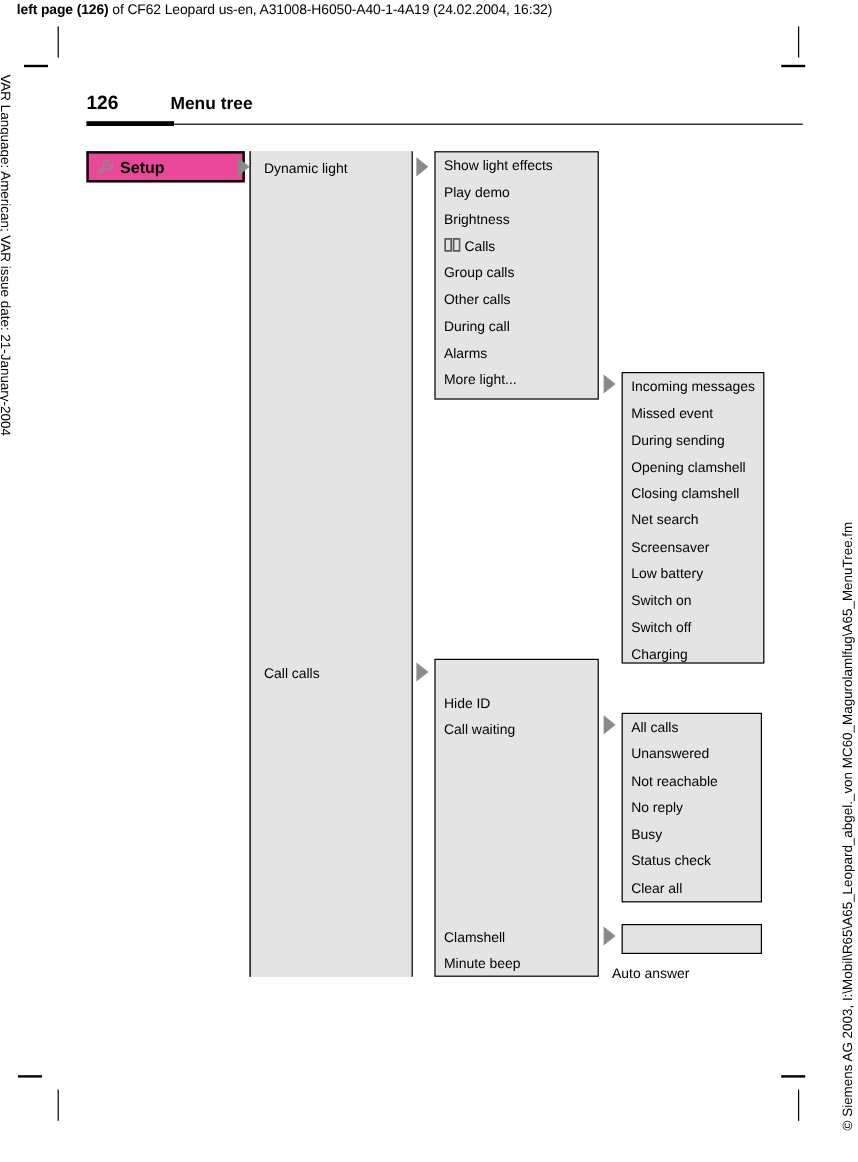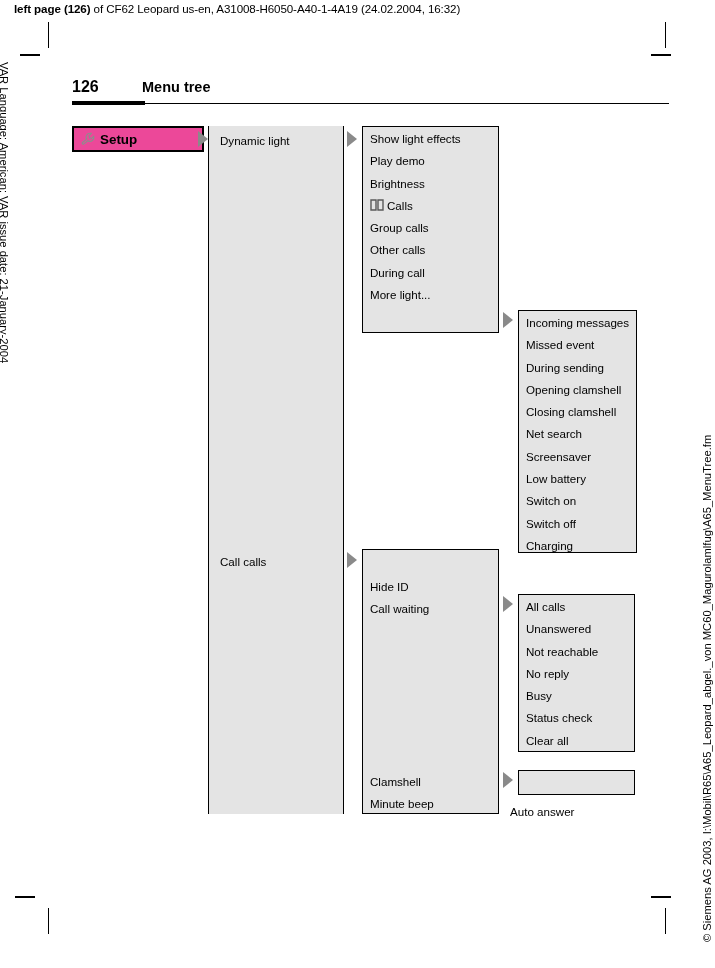--- a/index.html
+++ b/index.html
@@ -157,20 +157,21 @@
       <span class="book">
         <svg viewBox="0 0 14 12" width="14" height="12" aria-hidden="true">
           <path d="M1 1h5v10H1z" fill="none" stroke="#5a5a5a" stroke-width="1.4"></path>
           <path d="M8 1h5v10H8z" fill="none" stroke="#5a5a5a" stroke-width="1.4"></path>
         </svg>
       </span><span>Calls</span>
     </span>
     <span class="mi">Group calls</span>
     <span class="mi">Other calls</span>
     <span class="mi">During call</span>
+    <span class="mi">Alarms</span>
     <span class="mi">More light...</span>
   </div>
   <div class="arrow" style="left:503px; top:312px;"></div>
 
   <div class="box" style="left:518px; top:310px; width:119px; height:243px;"></div>
   <div style="position:absolute; left:520px; top:312px; width:93px;">
     <span class="mi">Incoming messages</span>
     <span class="mi">Missed event</span>
     <span class="mi">During sending</span>
     <span class="mi">Opening clamshell</span>

